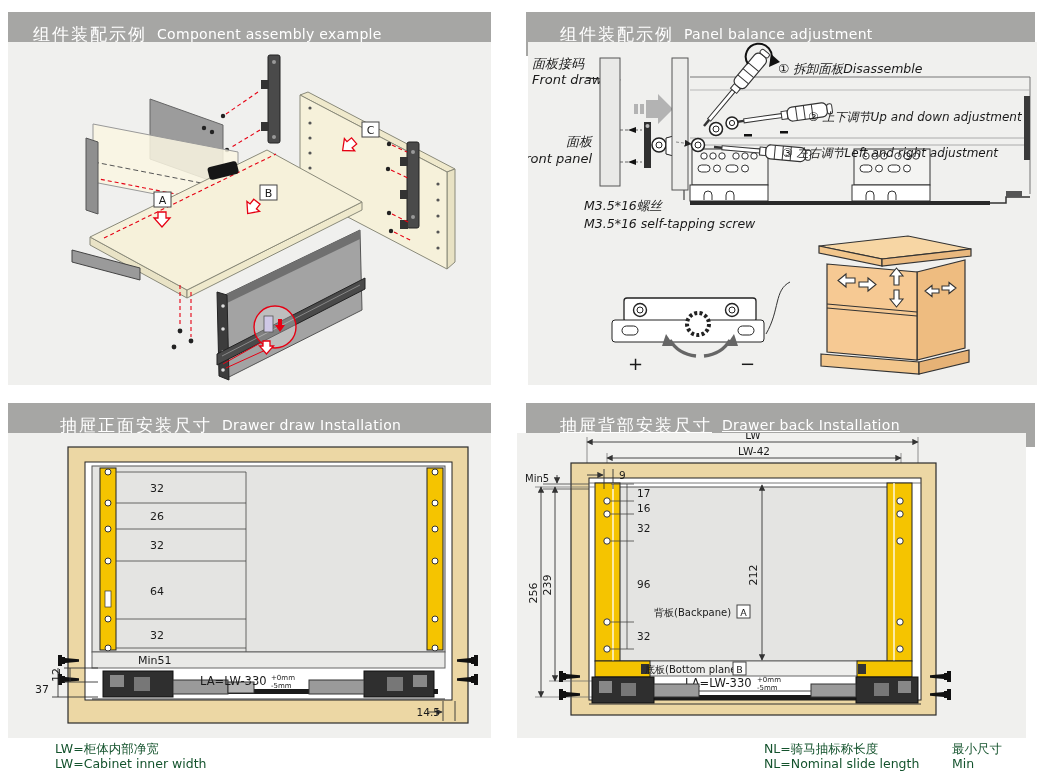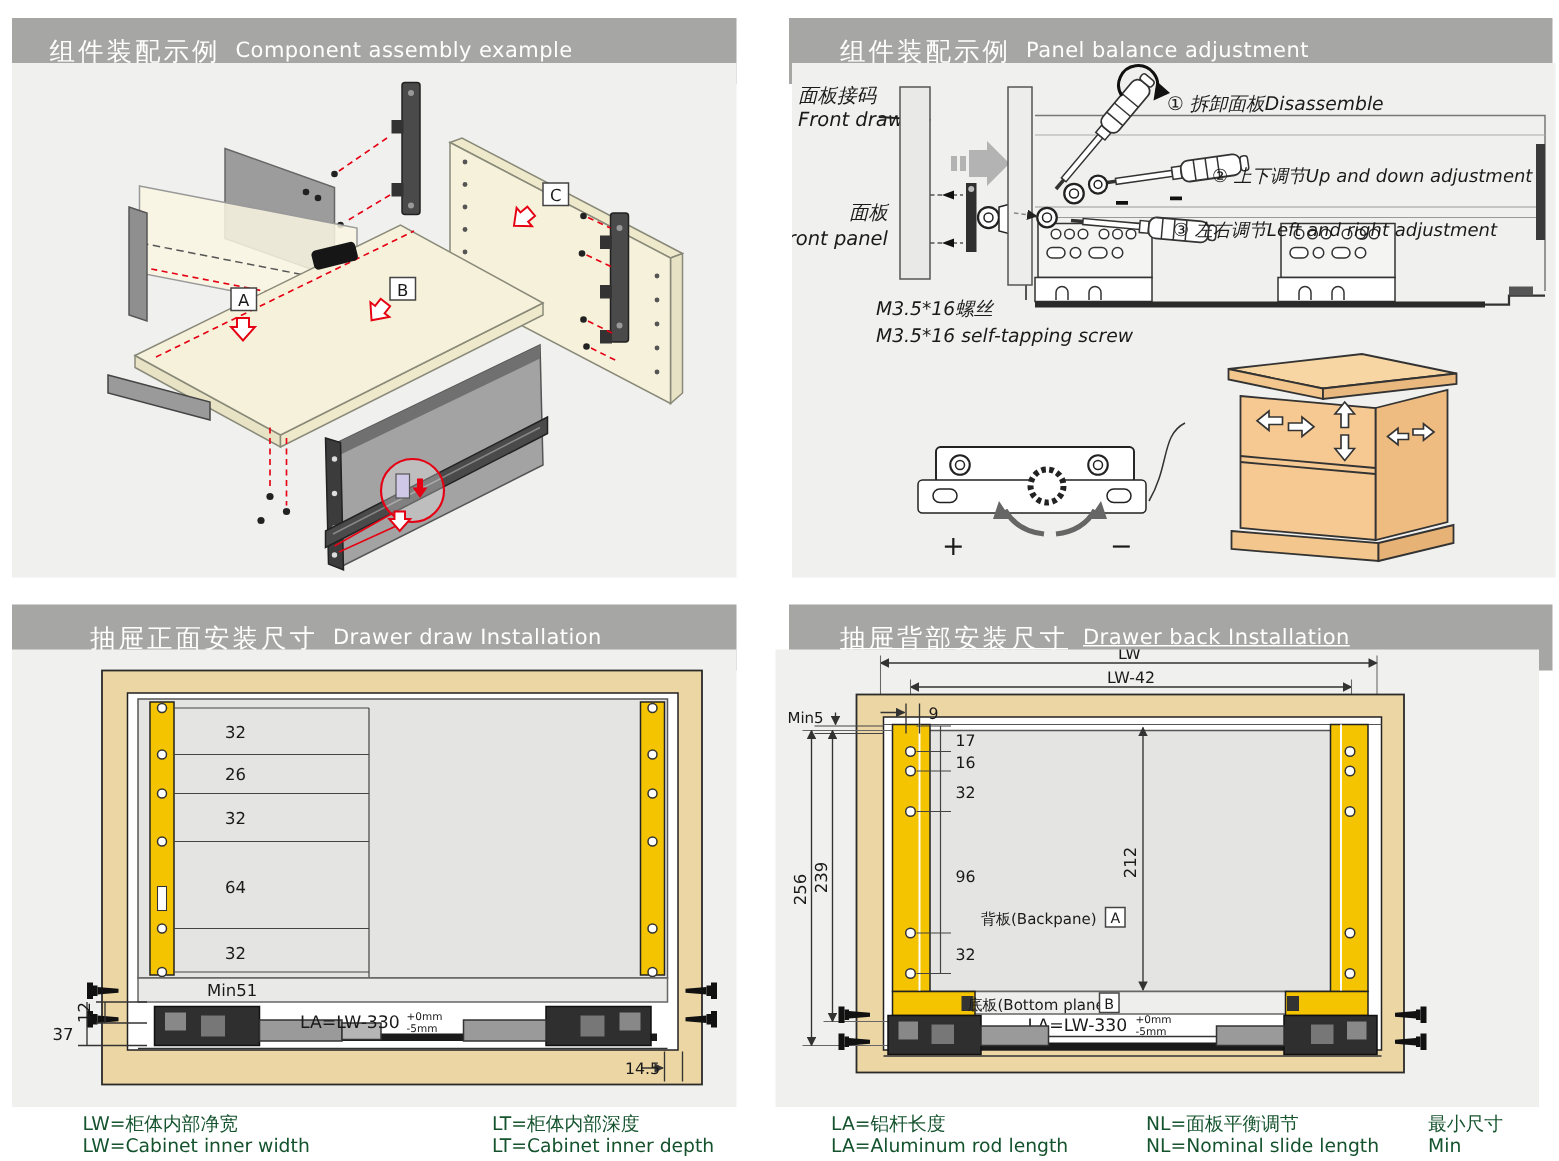--- a/index.html
+++ b/index.html
@@ -565,30 +565,22 @@
       <use href="#br-screw" x="42" y="256"></use>
       <use href="#br-screw" transform="translate(434,238) scale(-1,1)"></use>
       <use href="#br-screw" transform="translate(434,256) scale(-1,1)"></use>
     </svg>
   </div>
 
   <div class="footnote" style="left:55px;top:741px;">
     <div>LW=柜体内部净宽</div>
     <div>LW=Cabinet inner width</div>
   </div>
-  <div class="footnote" style="left:328px;top:741px;">
-    <div>LT=柜体内部深度</div>
-    <div>LT=Cabinet inner depth</div>
-  </div>
-  <div class="footnote" style="left:554px;top:741px;">
-    <div>LA=铝杆长度</div>
-    <div>LA=Aluminum rod length</div>
-  </div>
   <div class="footnote" style="left:764px;top:741px;">
-    <div>NL=面板平衡调节</div>
+    <div>NL=骑马抽标称长度</div>
     <div>NL=Nominal slide length</div>
   </div>
   <div class="footnote" style="left:952px;top:741px;">
     <div>最小尺寸</div>
     <div>Min</div>
   </div>
 
 </div>
 
 </body></html>

